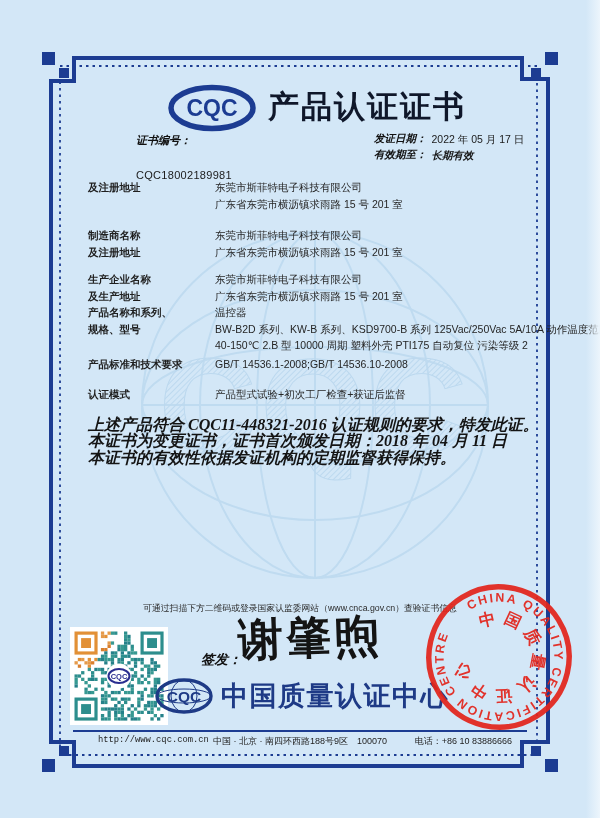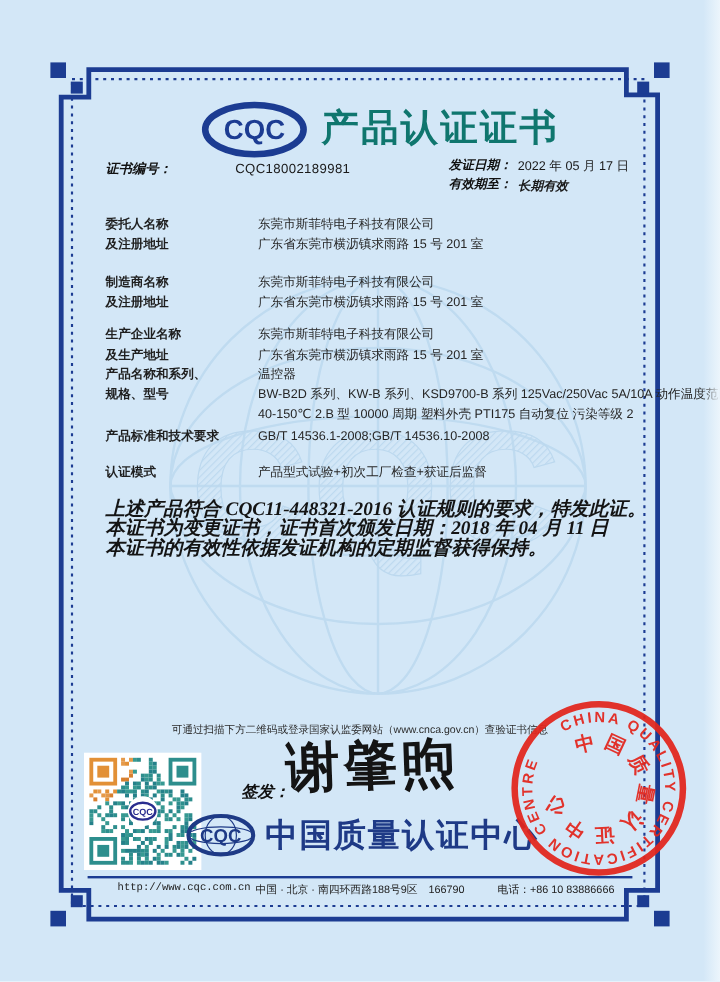--- a/index.html
+++ b/index.html
@@ -9,25 +9,25 @@
   .edge-right { position:absolute; right:0; top:0; width:14px; height:100%;
                 background:linear-gradient(to right, rgba(255,255,255,0), #ecf5fc); pointer-events:none; }
   .abs { position:absolute; }
   svg text { font-family:"Liberation Sans","DejaVu Sans",sans-serif; }
 
   
   .watermark { left:115px; top:205px; opacity:.75; }
 
   
   .logo-header { left:167px; top:84px; }
-  .page-title { left:268px; top:86px; font-size:31px; font-weight:bold; color:#0f766e; letter-spacing:2px; }
+  .page-title { left:268px; top:86px; font-size:31px; font-weight:bold; color:#0f172a; letter-spacing:2px; }
 
   .label-serif { font-family:"Liberation Serif","DejaVu Serif",serif; font-style:italic; font-weight:bold; color:#111; }
 
-  .certno-row { left:88px; top:133px; font-size:11px; display:flex; gap:5px; align-items:baseline; }
+  .certno-row { left:88px; top:133px; font-size:11px; display:flex; gap:21px; align-items:baseline;flex-direction:column; }
   .certno-row .val { color:#1a1a1a; letter-spacing:.3px;margin-left:48px; }
 
   .dates { left:374px; top:131px; font-size:10.5px; line-height:16px; }
   .dates .line { display:flex; gap:5px; }
   .dates .val { color:#1a1a1a; }
   .dates .val.bolded { font-family:Liberation Sans, sans-serif; font-style:italic; font-weight:bold; }
 
   
   .frow { font-size:10.5px; line-height:16.5px; }
   .frow .flabel { position:absolute; left:88px; top:0; width:125px; font-weight:bold; color:#1f1f1f; }
@@ -111,21 +111,20 @@
       <span class="val">2022 年 05 月 17 日</span>
     </div>
     <div class="line">
       <span class="label-serif">有效期至：</span>
       <span class="val bolded">长期有效</span>
     </div>
   </div>
 
   <div class="abs frow" style="left:0;top:179px;">
     <div class="flabel">
-        <span>委托人名称</span>
         <span>及注册地址</span>
       </div>
     <div class="fvalue">
         <span>东莞市斯菲特电子科技有限公司</span>
         <span>广东省东莞市横沥镇求雨路 15 号 201 室</span>
       </div>
   </div>
   <div class="abs frow" style="left:0;top:227px;">
     <div class="flabel">
         <span>制造商名称</span>
@@ -476,17 +475,17 @@
         <textPath href="#sealArcOuter">CHINA QUALITY CERTIFICATION CENTRE</textPath>
       </text>
       <text font-size="16.5" font-weight="bold" letter-spacing="6">
         <textPath href="#sealArcInner">中国质量认证中心</textPath>
       </text>
     </g>
   </svg>
 
   <div class="abs footer-line"></div>
   <div class="abs footer-web">http://www.cqc.com.cn</div>
-  <div class="abs footer-addr">中国 · 北京 · 南四环西路188号9区　166790</div>
+  <div class="abs footer-addr">中国 · 北京 · 南四环西路188号9区　100070</div>
   <div class="abs footer-phone">电话：+86 10 83886666</div>
 
   <div class="edge-right"></div>
 </div>
 
 </body></html>

